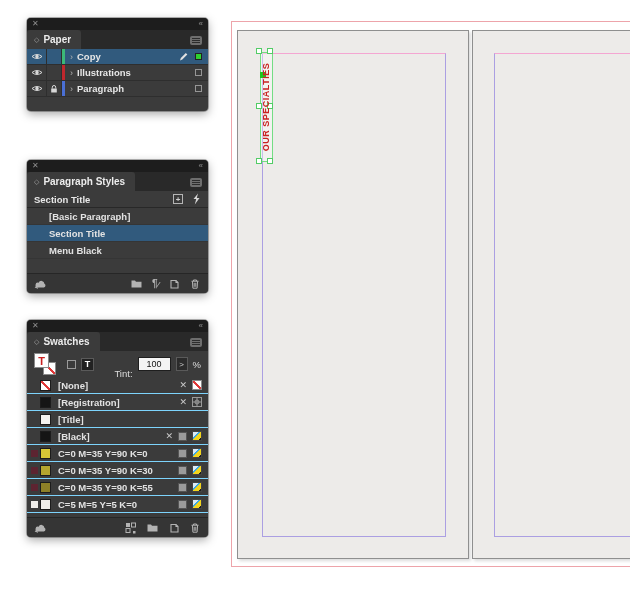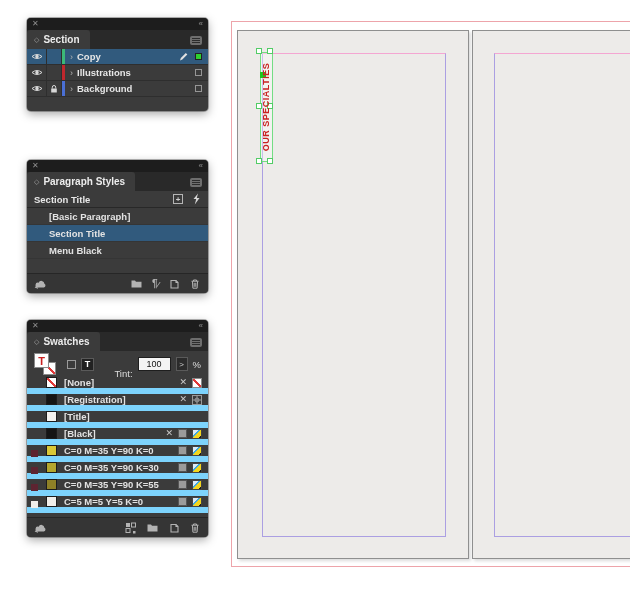--- a/index.html
+++ b/index.html
@@ -89,22 +89,22 @@
                   font-weight:700; font-size:11px; }
   .sq-btn { width:9px; height:9px; border:1px solid #9a9a9a; margin-left:6px; }
   .t-btn { width:13px; height:13px; background:#222; border:1px solid #5a5a5a; color:#fff;
            font-weight:700; font-size:9px; display:flex; align-items:center; justify-content:center; }
   .tint-label { margin-left:auto; color:#dedede;margin-top:19px; }
   .tint-input { width:33px; height:14px; background:#f4f4f4; border:1px solid #1e1e1e; color:#111;
                 font-size:9px; text-align:center; font-family:"Liberation Sans",sans-serif; }
   .tint-dd { width:12px; height:14px; background:#2b2b2b; border:1px solid #5a5a5a; color:#cfcfcf;
              font-size:8px; display:flex; align-items:center; justify-content:center; }
   .pct { color:#dedede; }
-  .sw-row { position:relative; height:17px; display:flex; align-items:center; padding-left:19px;
-            border-bottom:6px solid #7dd3fc; }
+  .sw-row { position:relative; height:17px; display:flex; align-items:center; padding-left:13px;
+            border-bottom:1px solid #7dd3fc; }
   .minichip { position:absolute; left:4px; top:5px; width:7px; height:7px; }
   .chip { width:11px; height:11px; border:1px solid #1c1c1c; flex:none; }
   .chip.sel-border { border:1px solid #c9c9c9; }
   .chip-none { background:#fff;
                background-image:linear-gradient(45deg, transparent 44%, #e03a3a 44%, #e03a3a 56%, transparent 56%); }
   .sw-name { padding-left:7px; font-weight:700; color:#e2e2e2; white-space:nowrap; }
   .sw-icons { margin-left:auto; display:flex; align-items:center; gap:5px; padding-right:6px; }
   .x-ic { color:#c9c9c9; font-size:9px; line-height:1; }
   .gray-sq { width:9px; height:9px; background:#9b9b9b; border:1px solid #555; }
   .cmyk { width:10px; height:10px; border:1px solid #444;
@@ -135,21 +135,21 @@
   <div class="vtext" style="color: rgb(201, 33, 33);">OUR SPECIALTIES</div>
 
   <div class="panel p-layers">
     <div class="topbar">
       <span class="tb-btn">✕</span>
       <span class="tb-btn">«</span>
     </div>
     <div class="tabrow">
       <div class="tab">
         <span class="diamond">◇</span>
-        <span>Section</span>
+        <span>Paper</span>
       </div>
       <div class="menu-btn">
           <i></i>
           <i></i>
           <i></i>
         </div>
     </div>
 
     <div class="lrow row-sel">
       <div class="cell c-eye">
@@ -197,21 +197,21 @@
       </div>
       <div class="cell c-lock">
         <svg class="ic" width="10" height="10" viewBox="0 0 10 10">
             <rect x="2.2" y="4.5" width="5.6" height="4" fill="#d8d8d8"></rect>
             <path d="M3.3 4.5 V3.2 A1.7 1.7 0 0 1 6.7 3.2 V4.5" fill="none" stroke="#d8d8d8" stroke-width="1"></path>
           </svg>
       </div>
       <div class="c-bar" style="background: rgb(74, 111, 212);"></div>
       <div class="lname">
         <span class="chev">›</span>
-        <span>Background</span>
+        <span>Paragraph</span>
       </div>
       <div class="l-ind"></div>
     </div>
 
     <div class="l-gap"></div>
   </div>
 
   <div class="panel p-pstyles">
     <div class="topbar">
       <span class="tb-btn">✕</span>

